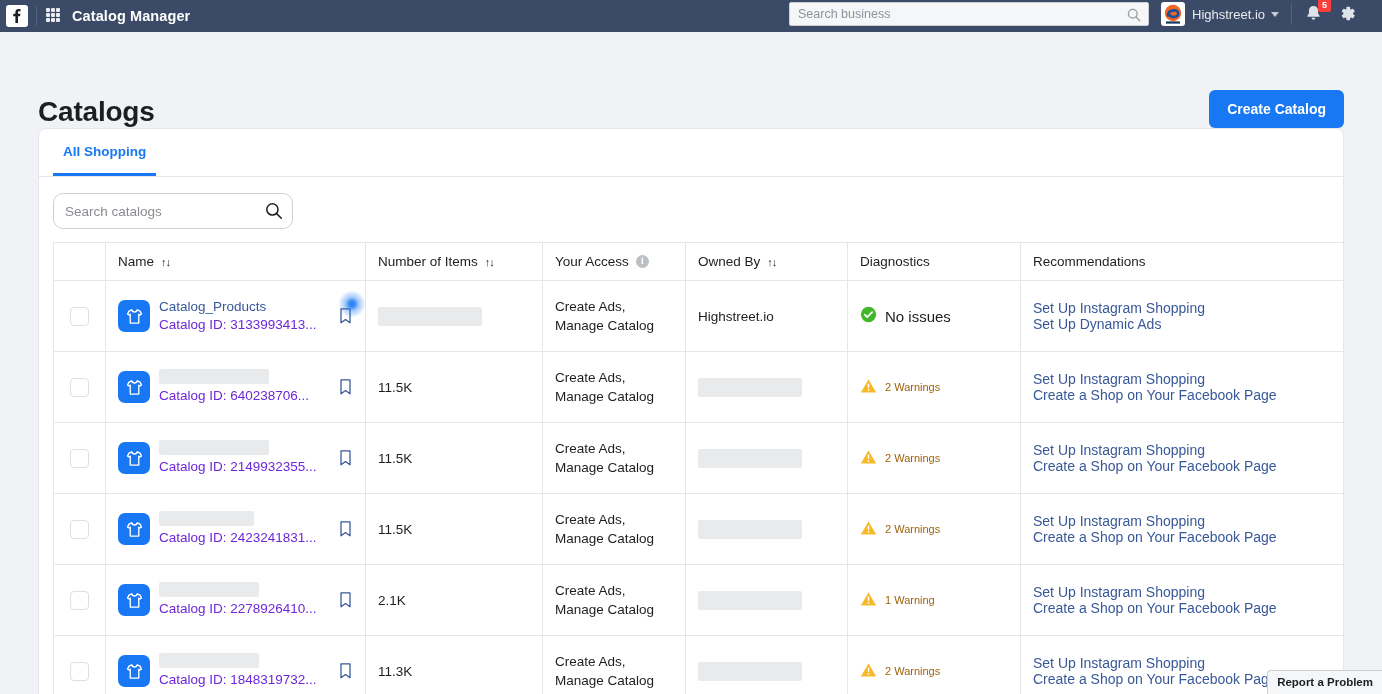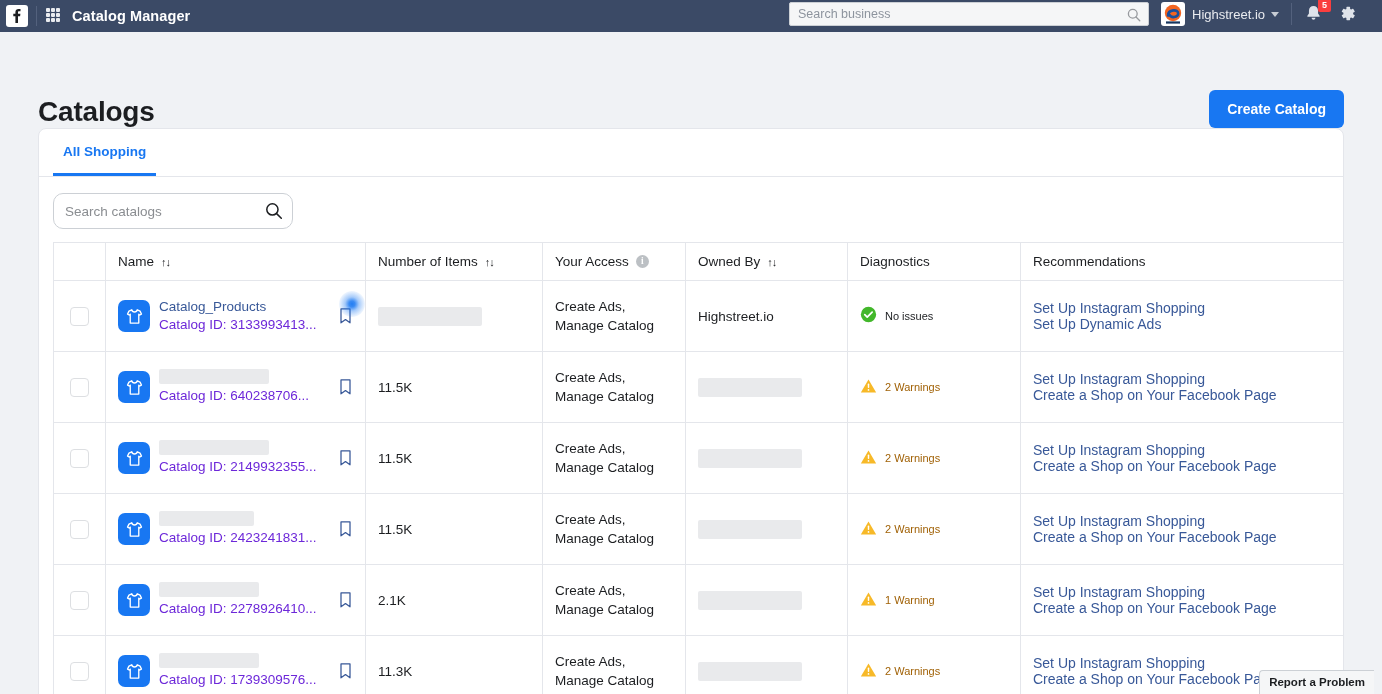--- a/index.html
+++ b/index.html
@@ -299,21 +299,21 @@
     height: 19px;
     background: #e9eaec;
     border-radius: 2px;
   }
   .redact-cell.items { width: 104px; }
   .redact-cell.owner { width: 104px; }
 
   .access-text { line-height: 19px; }
 
   .diag { display: flex; align-items: center; gap: 8px; }
-  .diag .txt-ok { font-size: 11px; color: #1c1e21; }
+  .diag .txt-ok { font-size: 15px; color: #1c1e21; }
   .diag .txt-warn { font-size: 11px; color: #a16207; cursor: pointer; }
 
   .rec-list { display: flex; flex-direction: column; gap: 0; }
   .rec-link {
     color: #385898;
     font-size: 14px;
     text-decoration: none;
     cursor: pointer;
     white-space: nowrap;
   }
@@ -328,21 +328,21 @@
         rgba(24,119,242,.85) 16%,
         rgba(24,119,242,.38) 38%,
         rgba(24,119,242,.14) 62%,
         rgba(24,119,242,0) 78%);
     pointer-events: none;
     z-index: 20;
   }
 
   .report-tab {
     position: absolute;
-    right: 8px; bottom: 0;
+    right: 0; bottom: 0;
     background: #f5f6f7;
     border: 1px solid #ccd0d5;
     border-bottom: 0; border-right: 0;
     border-radius: 4px 0 0 0;
     padding: 5px 9px 6px 9px;
     font-size: 11.5px;
     font-weight: bold;
     color: #1c1e21;
     white-space: nowrap;
     z-index: 30;
@@ -720,21 +720,21 @@
               <td>
                 <div class="chkbox"></div>
               </td>
               <td>
                 <div class="name-cell">
                   <span class="cat-icon">
                     <svg width="19" height="19" viewBox="0 0 24 24">
                       <path fill="none" stroke="#ffffff" stroke-width="1.7" stroke-linejoin="round" d="M8.5 3.5 L5 5.2 L3.2 9 l2.6 1.2 L6.6 9 v11.3 h10.8 V9 l.8 1.2 L20.8 9 L19 5.2 l-3.5-1.7 a3.6 3.6 0 0 1-7 0 z"></path>
                     </svg>
                   </span>
-                  <span class="name-text"><span class="redact w100"></span><span class="cat-id">Catalog ID: 1739309576...</span></span>
+                  <span class="name-text"><span class="redact w100"></span><span class="cat-id">Catalog ID: 1848319732...</span></span>
                   <span class="bookmark"><svg width="15" height="18" viewBox="0 0 16 20">
                       <path fill="none" stroke="#385898" stroke-width="1.4" stroke-linejoin="round" d="M3 2.2h10v15.4l-5-3.6-5 3.6z"></path>
                     </svg></span>
                 </div>
               </td>
               <td><span>11.3K</span></td>
               <td>
                 <div class="access-text">
                   <div>Create Ads,</div>
                   <div>Manage Catalog</div>

